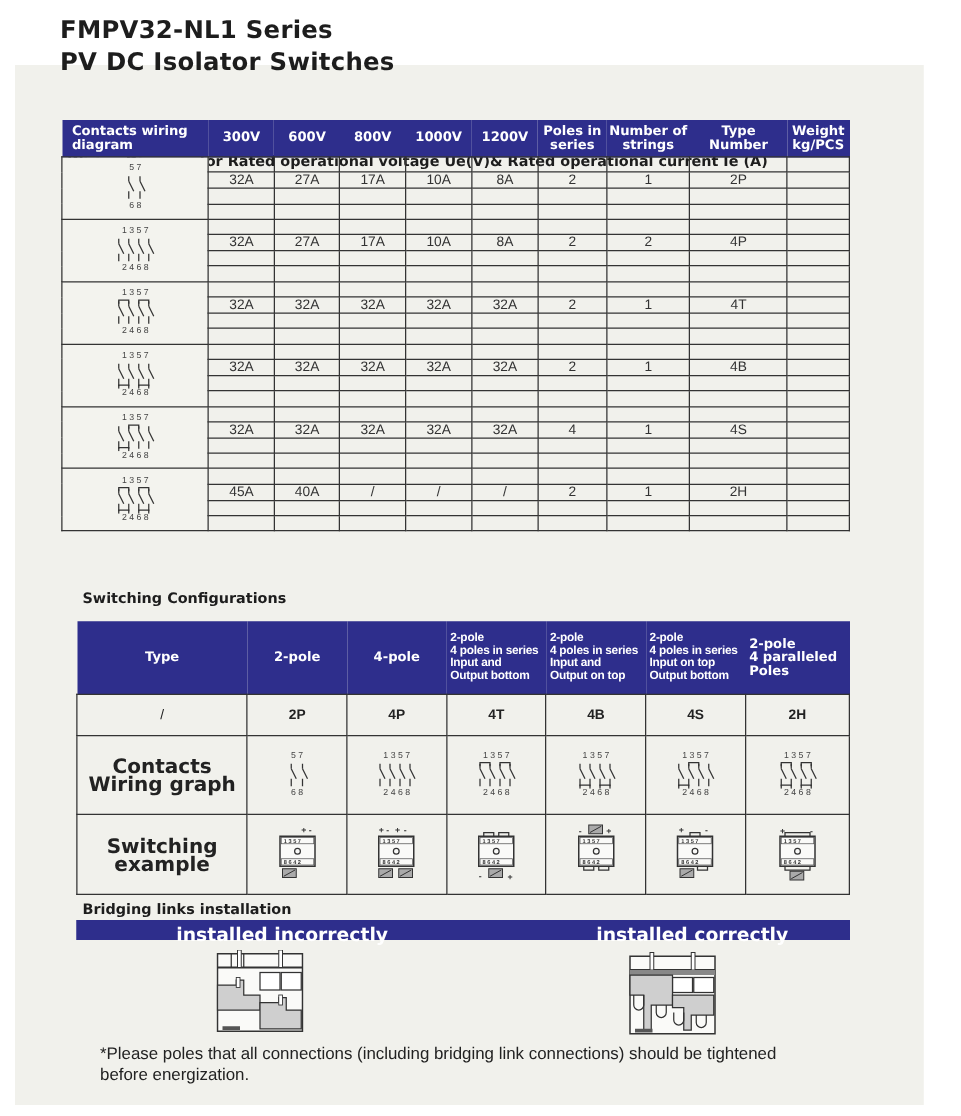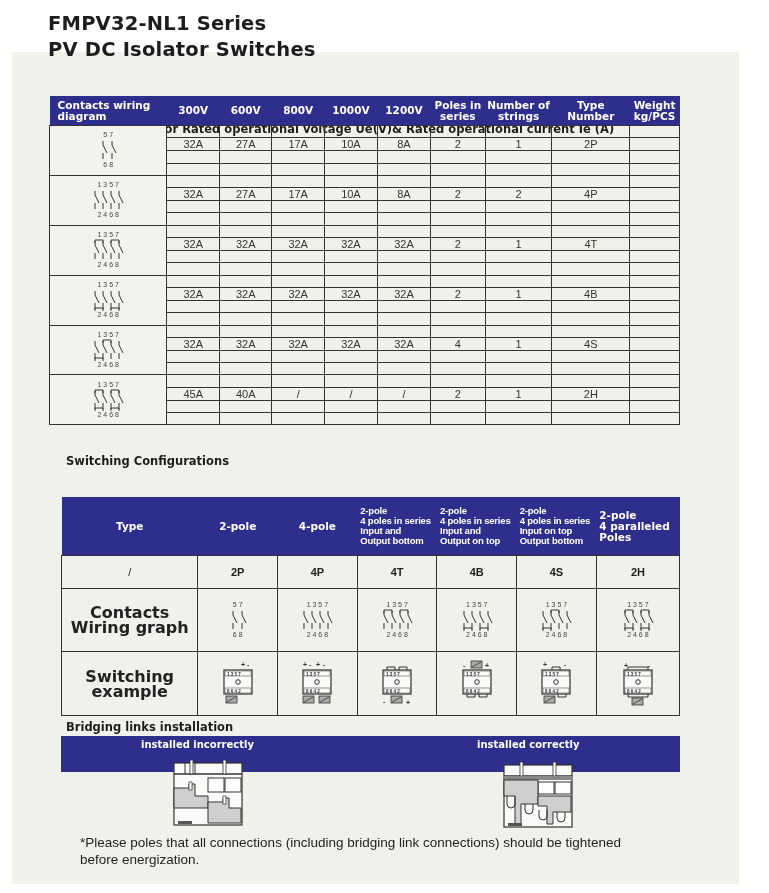--- a/index.html
+++ b/index.html
@@ -17,21 +17,21 @@
   .spec td.diag{background:#f3f3ee;}
   .diagbox{display:flex;flex-direction:column;align-items:center;justify-content:center;font-size:7px;color:#444;line-height:8px;}
   .diagbox svg{display:block;}
   
   .conf{left:61px;top:497px;width:619px;}
   .conf th{background:#2e2e8c;color:#fff;font-family:"DejaVu Sans",sans-serif;font-weight:bold;font-size:10.5px;height:54px;padding:2px 3px;border:none;text-align:center;}
   .conf th.small{font-family:"Liberation Sans",sans-serif;font-size:9.5px;line-height:10px;text-align:left;font-weight:bold;letter-spacing:-0.2px;}
   .conf th.par{text-align:left;font-size:10.5px;line-height:11px;}
   .conf td{border:1.5px solid #333;text-align:center;font-size:11px;font-weight:bold;color:#222;padding:0;}
   .conf td.lbl{font-family:"DejaVu Sans",sans-serif;font-size:16px;line-height:15px;}
-  .bar{position:absolute;left:61px;top:736px;width:619px;height:36px;background:#2e2e8c;color:#fff;font-family:"DejaVu Sans",sans-serif;font-weight:bold;font-size:10px;}
+  .bar{position:absolute;left:61px;top:736px;width:619px;height:16px;background:#2e2e8c;color:#fff;font-family:"DejaVu Sans",sans-serif;font-weight:bold;font-size:15px;}
   .bar span{position:absolute;top:3px;}
   .note{position:absolute;left:80px;top:835px;font-size:13.5px;line-height:16.5px;color:#222;width:580px;}
   .mod{display:inline-block;}
 </style>
 </head>
 <body>
 
 <div class="page"></div>
 
 <div class="title t1">FMPV32-NL1 Series</div>
@@ -451,21 +451,21 @@
         <td></td>
         <td></td>
         <td></td>
         <td></td>
         <td></td>
         <td></td>
       </tr>
     </tbody>
 </table>
 
-<div class="subhead" style="top:454px;left:66px;text-align:center;">Switching Configurations</div>
+<div class="subhead" style="top:471px;left:66px;text-align:center;">Switching Configurations</div>
 
 <table class="conf">
   <tbody>
       <tr>
     <th style="width:138px;">Type</th>
     <th style="width:80px;">2-pole</th>
     <th style="width:80px;margin-top:16px;">4-pole</th>
     <th class="small" style="width:80px;">
       <div>2-pole</div>
       <div>4 poles in series</div>

